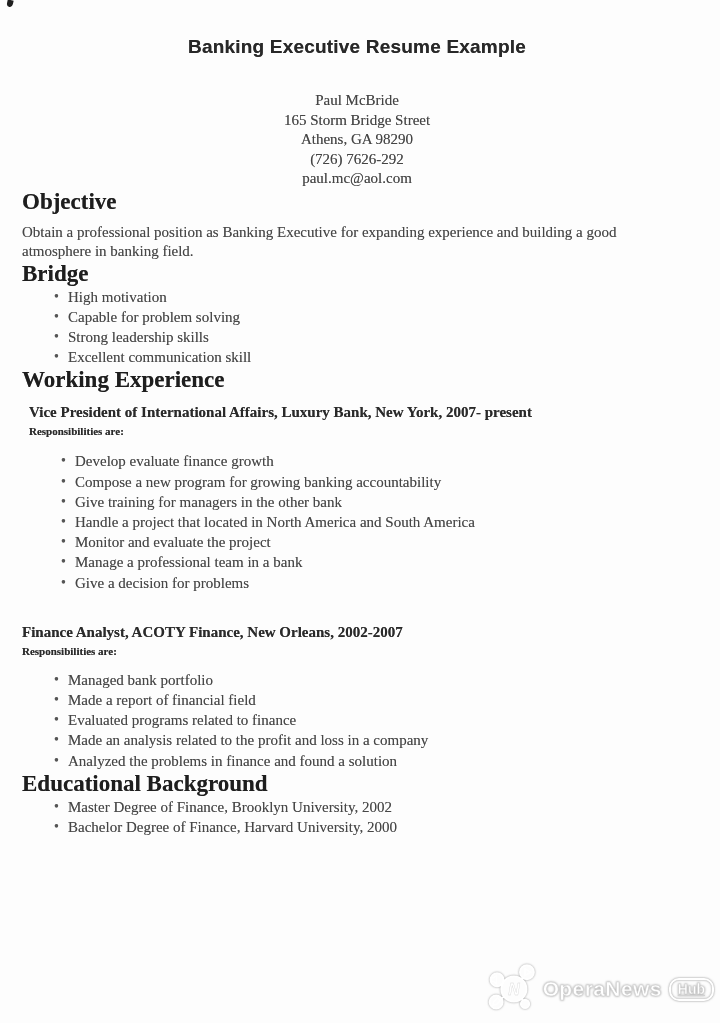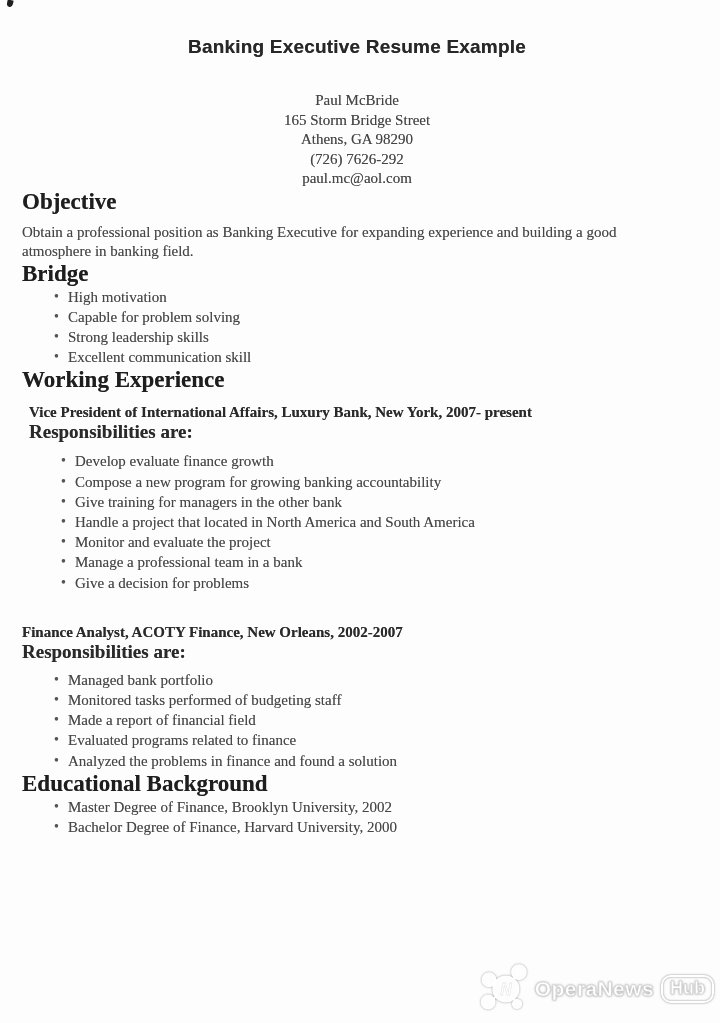--- a/index.html
+++ b/index.html
@@ -63,21 +63,21 @@
     font-size:14px;color:#555;
   }
   .skills-list{margin-top:12px;}
   .job{margin:0;}
   .job-title{
     margin:0;font-size:15px;font-weight:bold;color:#2a2a2a;
     line-height:19px;
     text-shadow:0 0 .6px rgba(40,40,40,.6);
   }
   .job-sub{
-    margin:0;font-size:19px;font-weight:bold;color:#2a2a2a;
+    margin:0;font-size:11px;font-weight:bold;color:#2a2a2a;
     line-height:19px;
     text-shadow:0 0 .6px rgba(40,40,40,.6);
   }
   .job1{margin-top:10px;margin-left:7px;}
   .job2{margin-top:30px;}
   .job1 .blist{margin-top:10px;}
   .job2 .blist{margin-top:9px;}
   .edu-list{margin-top:11px;}
 
   
@@ -88,25 +88,26 @@
     user-select:none;
   }
   .wm-logo{width:56px;height:56px;flex:0 0 auto;}
   .wm-brand{
     font-family:"Liberation Sans", sans-serif;
     font-weight:bold;font-size:21px;letter-spacing:.4px;
     color:#ffffff;-webkit-text-stroke:.6px #d2d2d2;
   }
   .wm-badge{
     font-family:"Liberation Sans", sans-serif;
-    font-weight:bold;font-size:18px;
+    font-weight:bold;font-size:14px;
     color:#ffffff;-webkit-text-stroke:.6px #d2d2d2;
     border:2.5px solid #ffffff;border-radius:10px;
     padding:1px 7px 2px 7px;margin-left:4px;
     box-shadow:0 0 1px rgba(150,150,150,.5), inset 0 0 1px rgba(150,150,150,.4);
+    text-decoration:underline;
   }
 </style>
 </head>
 <body>
 
 <div class="page">
 
   <div class="speck"></div>
 
   <h1 class="doc-title">Banking Executive Resume Example</h1>
@@ -163,26 +164,26 @@
         </ul>
     </div>
 
     <div class="job job2">
       <p class="job-title">Finance Analyst, ACOTY Finance, New Orleans, 2002-2007</p>
       <p class="job-sub">Responsibilities are:</p>
       <ul class="blist">
 
           <li>Managed bank portfolio</li>
 
-          <li>Monitored tasks performed of budgeting staff</li>
 
           <li>Made a report of financial field</li>
 
           <li>Evaluated programs related to finance</li>
 
+          <li>Made an analysis related to the profit and loss in a company</li>
 
           <li>Analyzed the problems in finance and found a solution</li>
         </ul>
     </div>
   </section>
 
   <section>
     <h2 class="sec sec-education">Educational Background</h2>
     <ul class="blist edu-list">
 

